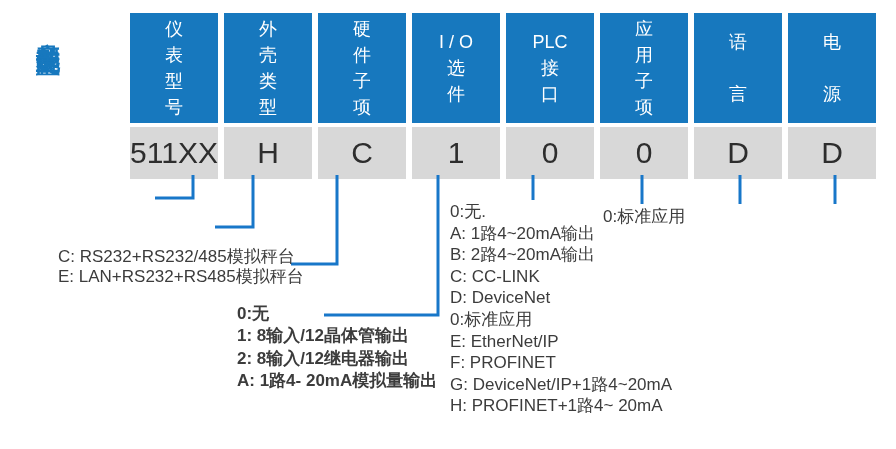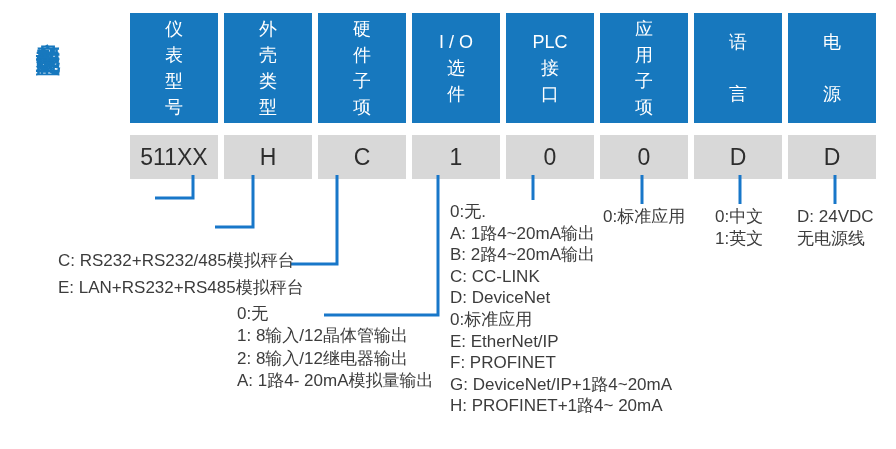--- a/index.html
+++ b/index.html
@@ -43,46 +43,46 @@
     color: #ffffff;
     font-size: 18px;
     line-height: 26px;
     display: flex;
     align-items: center;
     justify-content: center;
     text-align: center;
     white-space: pre-line;
   }
   .col .val {
-    margin-top: 12px;
-    height: 44px;
+    margin-top: 4px;
+    height: 52px;
     background: #D8D8D8;
     color: #2D2D2D;
-    font-size: 23px;
+    font-size: 30px;
     display: flex;
     align-items: center;
     justify-content: center;
   }
   
   #connectors {
     position: absolute;
     left: 0; top: 0;
   }
   
   .note {
     position: absolute;
     color: #3C3C3C;
     font-size: 17px;
     line-height: 22px;
     white-space: pre;
   }
   #note-model   { left: 75px;  top: 189px; font-size: 19px; }
   #note-enclosure { left: 67px; top: 219px; }
-  #note-hardware  { left: 58px; top: 247px; line-height: 27px; }
-  #note-io        { left: 237px; top: 303px; line-height: 22.4px; }
+  #note-hardware  { left: 58px; top: 247px; line-height: 20px; }
+  #note-io        { left: 237px; top: 303px; line-height: 22.4px; font-weight: bold; }
   #note-plc       { left: 450px; top: 201px; line-height: 21.6px; }
   #note-application { left: 603px; top: 206px; }
   #note-language  { left: 715px; top: 206px; }
   #note-power     { left: 797px; top: 206px; }
 </style>
 </head>
 <body>
 
 <div id="canvas">
 
@@ -164,18 +164,14 @@
 A: 1路4~20mA输出
 B: 2路4~20mA输出
 C: CC-LINK
 D: DeviceNet
 0:标准应用
 E: EtherNet/IP
 F: PROFINET
 G: DeviceNet/IP+1路4~20mA
 H: PROFINET+1路4~ 20mA</div>
   <div class="note" id="note-application">0:标准应用</div>
-  <div class="note" id="note-language">0:中文
-1:英文</div>
-  <div class="note" id="note-power">D: 24VDC
-无电源线</div>
 
 </div>
 
 </body></html>

